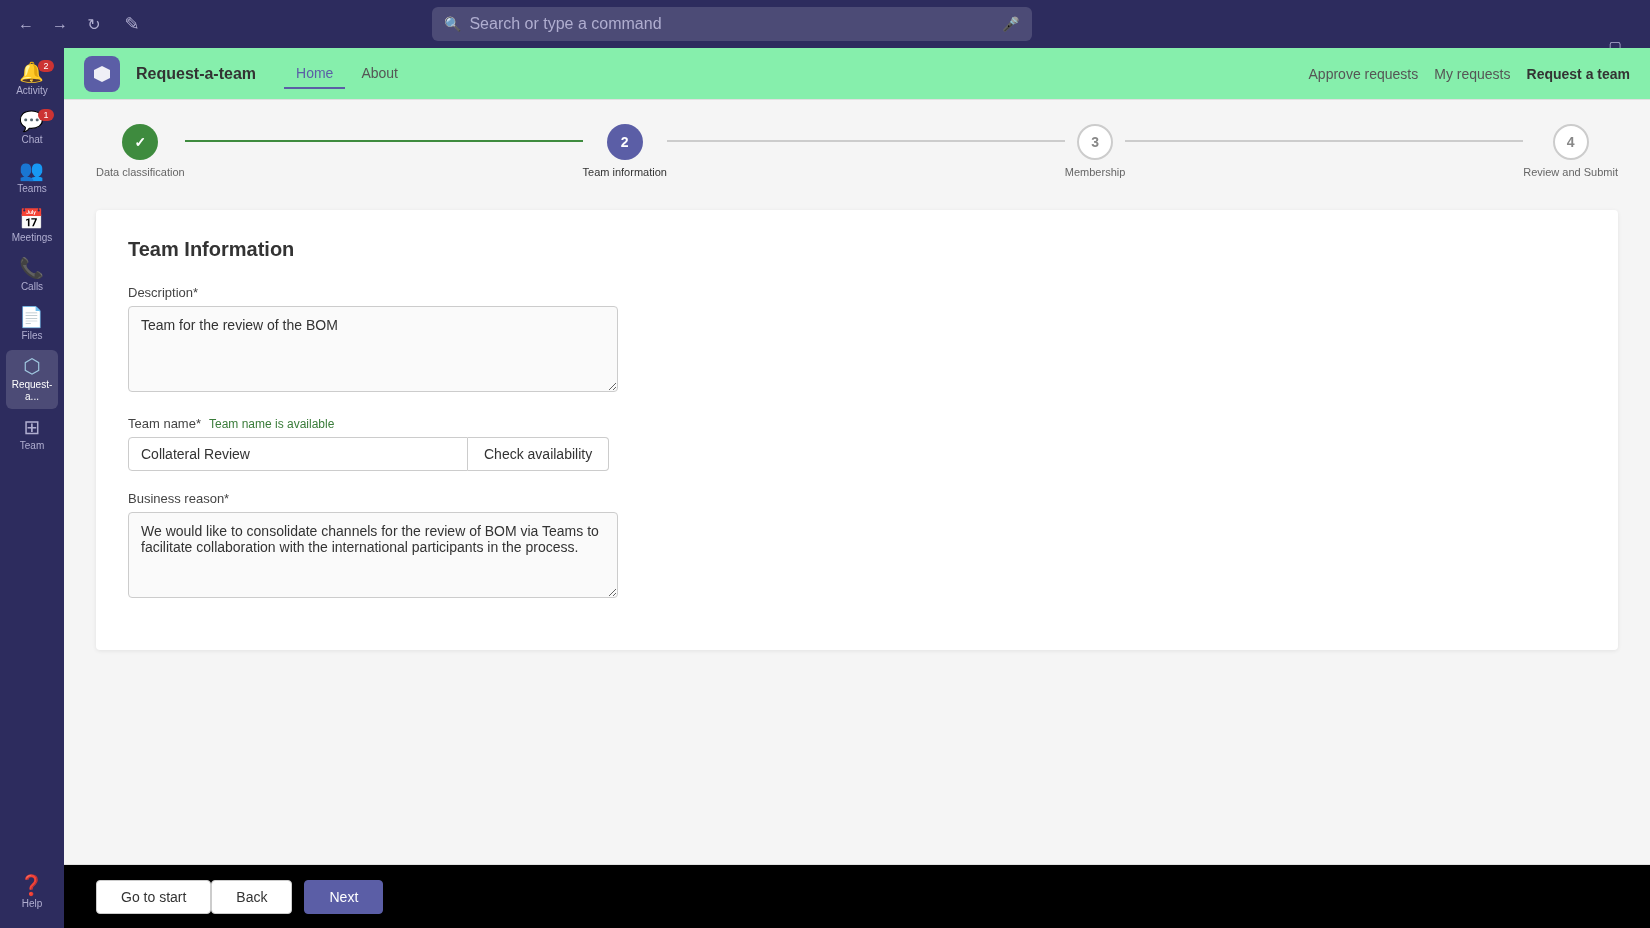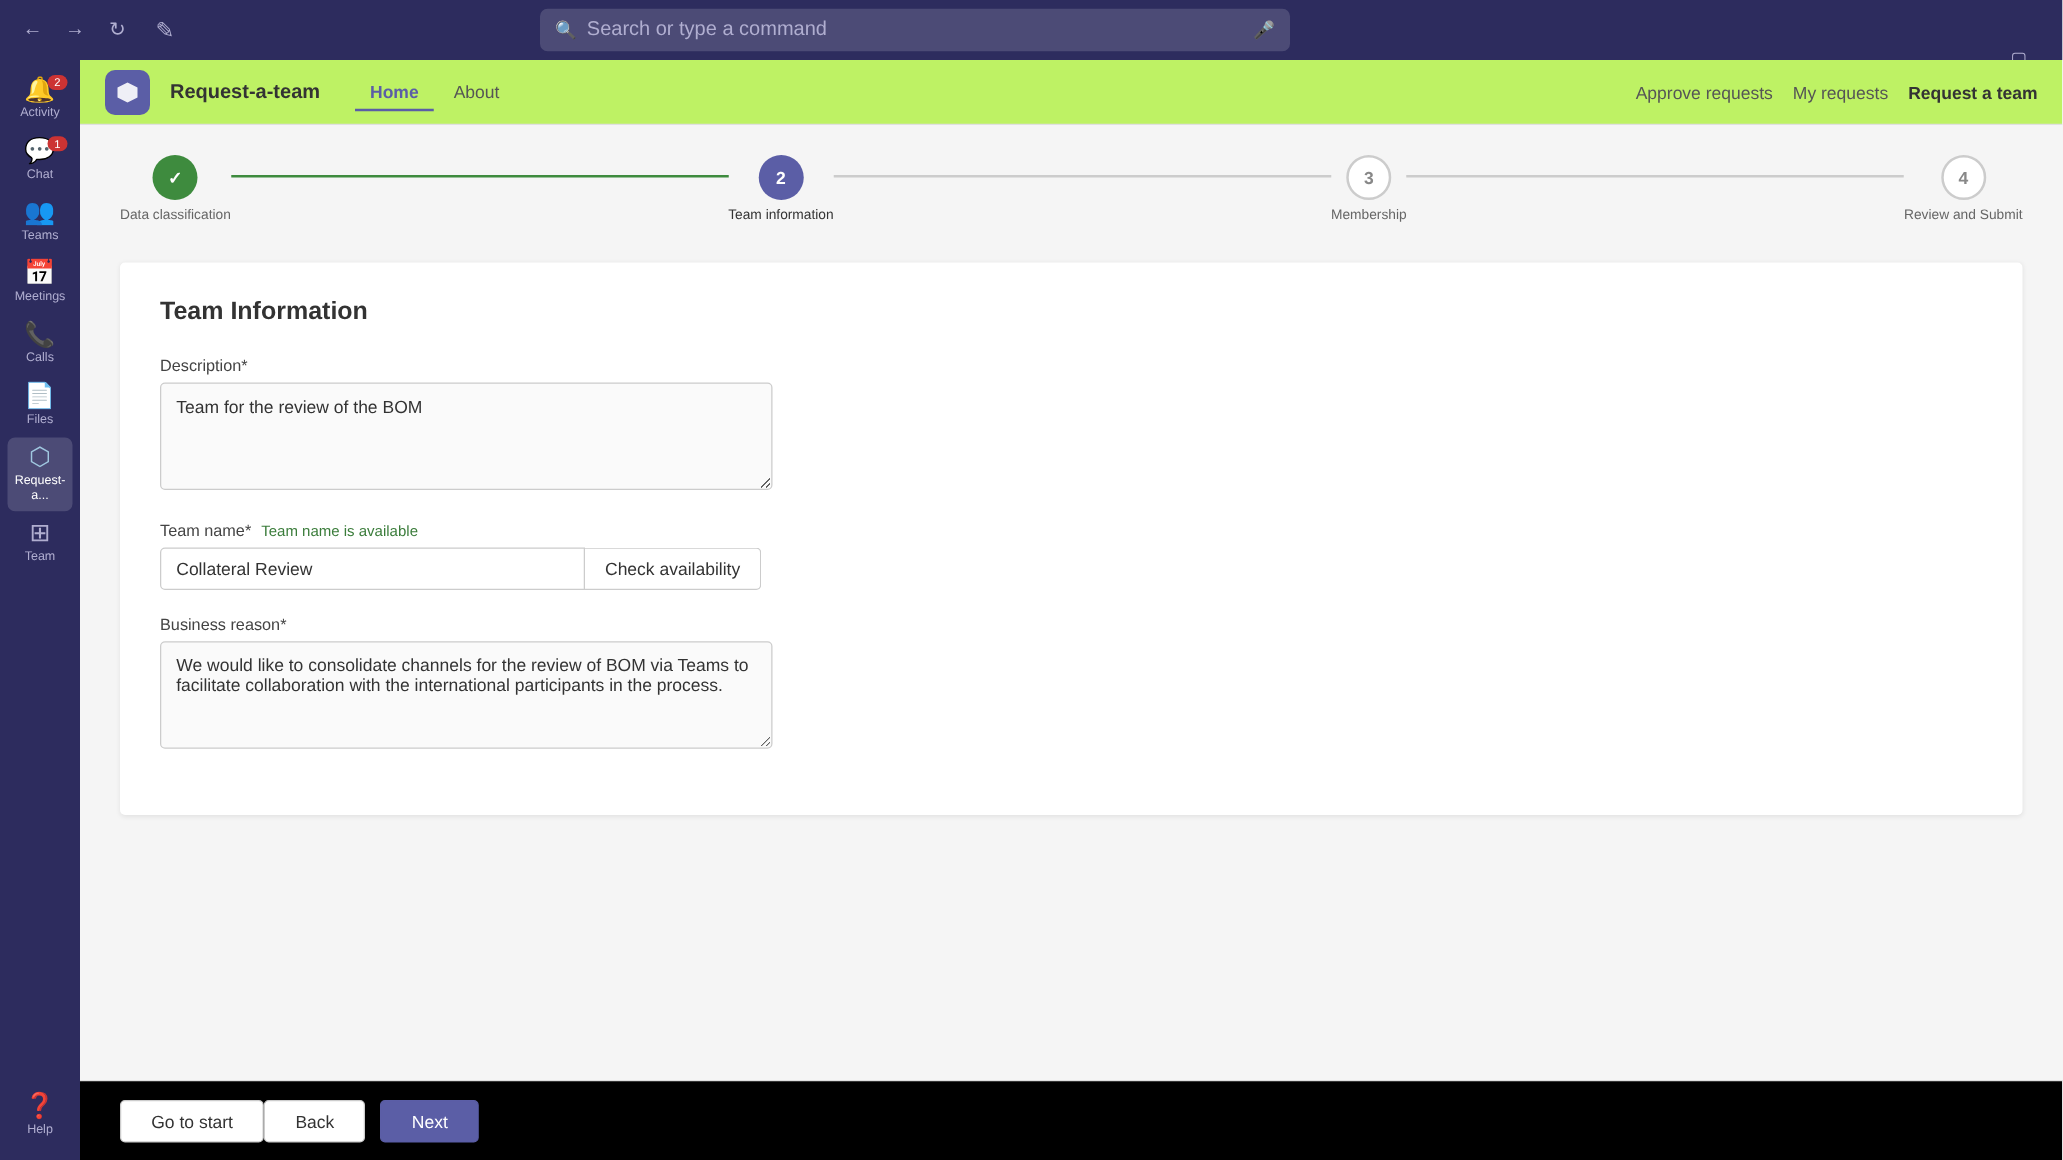--- a/index.html
+++ b/index.html
@@ -86,40 +86,40 @@
       font-size: 9px; border-radius: 10px;
       padding: 1px 4px; min-width: 16px; text-align: center;
     }
     .sidebar-bottom { margin-top: auto; padding-bottom: 12px; }
 
     
     .main-area { flex: 1; display: flex; flex-direction: column; overflow: hidden; }
 
     
     .app-header {
-      background: #bef264;
+      background: #86efac;
       border-bottom: 1px solid #e0e0e0;
       height: 52px;
       display: flex; align-items: center;
       padding: 0 20px;
       gap: 16px;
     }
     .app-icon {
       width: 36px; height: 36px; background: #5b5ea6;
       border-radius: 8px; display: flex; align-items: center;
       justify-content: center; color: white; font-size: 18px;
     }
     .app-title { font-size: 16px; font-weight: 600; color: #333; }
     .app-nav { display: flex; gap: 4px; margin-left: 12px; }
     .nav-item {
       padding: 6px 12px; font-size: 14px; color: #555;
       cursor: pointer; border-bottom: 2px solid transparent;
       text-decoration: none;
     }
-    .nav-item.active { color: #5b5ea6; border-bottom-color: #5b5ea6; font-weight: 700; }
+    .nav-item.active { color: #5b5ea6; border-bottom-color: #5b5ea6; font-weight: 400; }
     .app-header-right {
       margin-left: auto; display: flex; gap: 16px; align-items: center;
     }
     .header-link {
       font-size: 14px; color: #555; cursor: pointer;
     }
     .header-link.active { font-weight: 700; color: #333; }
 
     
     .content {

